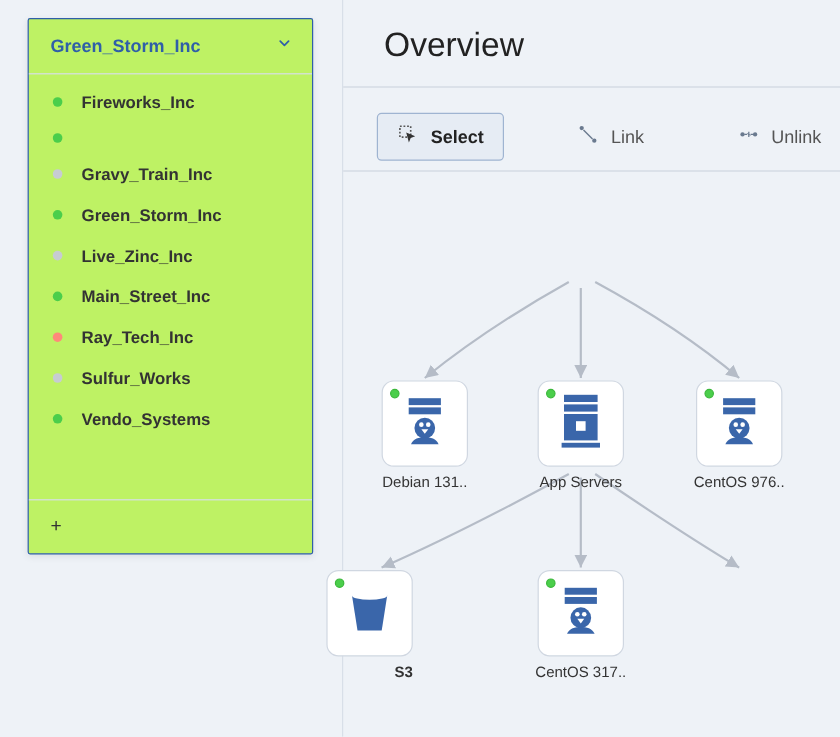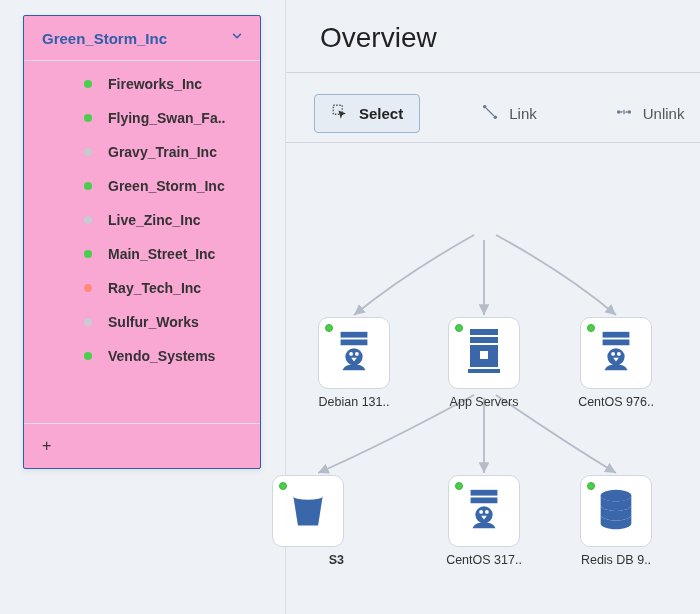--- a/index.html
+++ b/index.html
@@ -11,21 +11,21 @@
     overflow: hidden;
     position: relative;
     color: #333;
   }
   
   .sidebar {
     position: absolute;
     left: 23px;
     top: 15px;
     width: 238px;
-    background: #f9a8d4;
+    background: #bef264;
     border: 1px solid #2f5fa8;
     border-radius: 2px;
     display: flex;
     flex-direction: column;
     z-index: 10;
     box-shadow: 0 2px 6px rgba(0,0,0,0.08);
   }
   .sidebar-header {
     display: flex;
     align-items: center;
@@ -44,21 +44,20 @@
     flex: 1;
     overflow: hidden;
   }
   .sidebar-item {
     display: flex;
     align-items: center;
     padding: 9px 18px 9px 20px;
     font-size: 14px;
     color: #222;
     cursor: pointer;
-    margin-left: 40px;
   }
   .sidebar-item .dot {
     width: 8px;
     height: 8px;
     border-radius: 50%;
     margin-right: 16px;
     flex-shrink: 0;
   }
   .dot-green { background: #4bce4b; }
   .dot-grey  { background: #c7ccd2; }
@@ -216,21 +215,20 @@
     </span>
   </div>
 
   <div class="sidebar-list">
     <div class="sidebar-item">
         <span class="dot dot-green"></span>
         <span class="label">Fireworks_Inc</span>
       </div>
     <div class="sidebar-item">
         <span class="dot dot-green"></span>
-        <span class="label">Flying_Swan_Fa..</span>
       </div>
     <div class="sidebar-item">
         <span class="dot dot-grey"></span>
         <span class="label">Gravy_Train_Inc</span>
       </div>
     <div class="sidebar-item">
         <span class="dot dot-green"></span>
         <span class="label">Green_Storm_Inc</span>
       </div>
     <div class="sidebar-item">
@@ -397,29 +395,15 @@
               <circle fill="#fff" cx="21" cy="27" r="2"></circle>
               <circle fill="#fff" cx="27" cy="27" r="2"></circle>
               <path fill="#fff" d="M21 31h6l-3 4z"></path>
               <path class="icon-blue" d="M12 44c2-5 7-6 12-6s10 1 12 6H12z"></path>
             </svg>
         </span>
       </div>
       <div class="caption">CentOS 317..</div>
     </div>
 
-    <div class="node" style="left:288px; top:332px;">
-      <div class="tile">
-        <span class="status"></span>
-        <span>
-          <svg width="46" height="46" viewBox="0 0 48 48">
-              <ellipse class="icon-blue" cx="24" cy="10" rx="16" ry="6"></ellipse>
-              <path class="icon-blue" d="M8 10v10c0 3.3 7.2 6 16 6s16-2.7 16-6V10c0 3.3-7.2 6-16 6S8 13.3 8 10z"></path>
-              <path class="icon-blue" d="M8 20v10c0 3.3 7.2 6 16 6s16-2.7 16-6V20c0 3.3-7.2 6-16 6S8 23.3 8 20z"></path>
-              <path class="icon-blue" d="M8 30v9c0 3.3 7.2 6 16 6s16-2.7 16-6v-9c0 3.3-7.2 6-16 6S8 33.3 8 30z"></path>
-            </svg>
-        </span>
-      </div>
-      <div class="caption">Redis DB 9..</div>
-    </div>
 
   </div>
 </main>
 
 </body></html>

